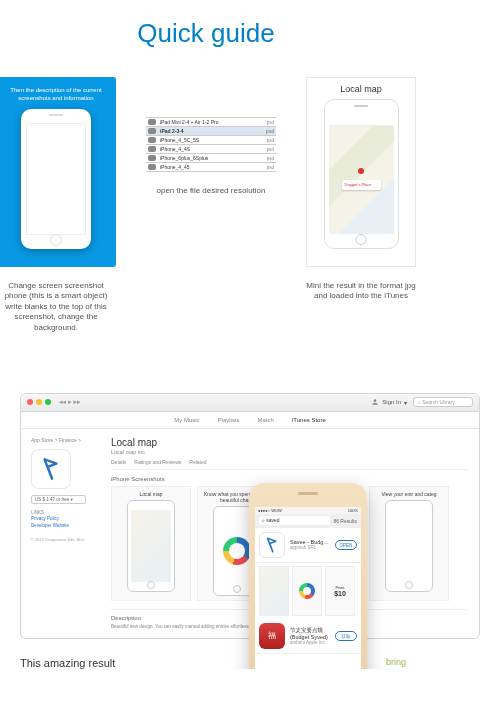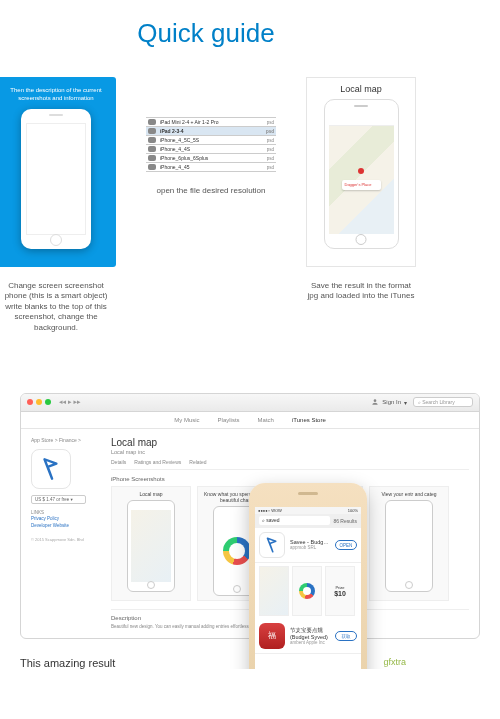--- a/index.html
+++ b/index.html
@@ -160,21 +160,21 @@
       <div class="mapcard">
         <div class="maplabel">Local map</div>
         <div class="phone-map">
           <div class="mapscreen">
             <div class="mapbar"></div>
             <div class="mappin"></div>
             <div class="mappop">Dogger's Place</div>
           </div>
         </div>
       </div>
-      <div class="caption">Save the result in the format jpg and loaded into the iTunes</div>
+      <div class="caption">Mini the result in the format jpg and loaded into the iTunes</div>
     </div>
 
   </div>
 
   <div class="itunes-wrap">
     <div class="itunes">
       <div class="itunes-bar">
         <div class="tlights">
           <div class="tlight tred"></div>
           <div class="tlight tyel"></div>
@@ -339,15 +339,15 @@
             </div>
             <div class="tabi">
               <span style="font-size:9px">⬇</span>
               <span>Updates</span>
             </div>
           </div>
       </div>
     </div>
 
     <div class="amazing">This amazing result</div>
-    <div class="watermark">gfxtra</div>
+    <div class="watermark">bring</div>
   </div>
 </div>
 
 </body></html>

